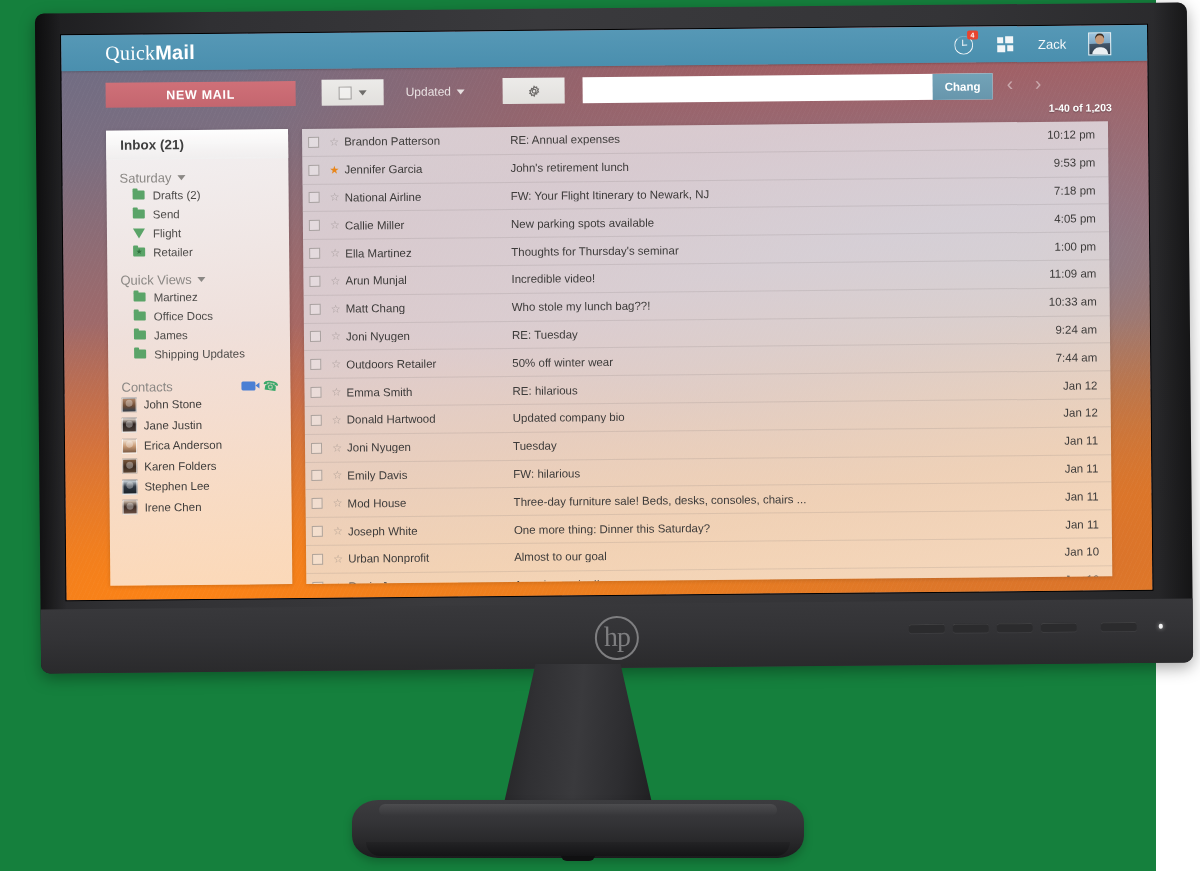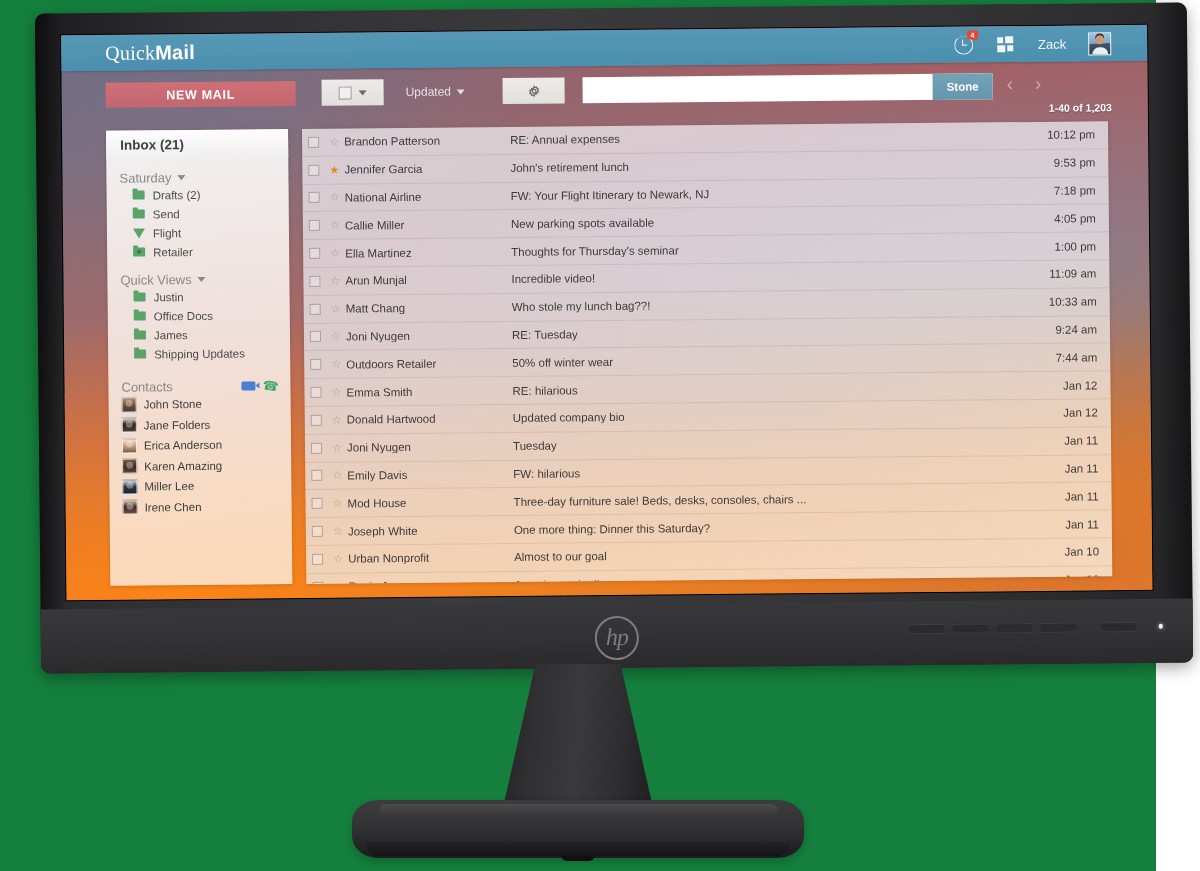--- a/index.html
+++ b/index.html
@@ -144,21 +144,21 @@
   .r-star.on{color:#e8861a;}
   .r-from{width:166px;overflow:hidden;white-space:nowrap;text-overflow:ellipsis;}
   .r-subj{flex:1;overflow:hidden;white-space:nowrap;text-overflow:ellipsis;}
   .r-time{width:92px;text-align:right;padding-right:13px;}
 
   
   .chin{position:absolute;left:0;bottom:0;width:100%;height:64px;border-radius:0 0 9px 9px;
     background:linear-gradient(180deg,#38383b 0%,#333336 45%,#2a2a2c 100%);}
   .hp-logo{position:absolute;left:50%;top:12px;transform:translateX(-50%);width:40px;height:40px;
     border-radius:50%;border:2.2px solid #7e7e80;display:flex;align-items:center;justify-content:center;}
-  .hp-txt{font-family:"Liberation Serif",serif;font-style:italic;font-size:24px;color:#7e7e80;
+  .hp-txt{font-family:"Liberation Serif",serif;font-size:28px;color:#7e7e80;
     letter-spacing:-1px;line-height:1;transform:translateY(-1px);}
   .btns{position:absolute;right:30px;top:23px;display:flex;align-items:center;gap:8px;}
   .obtn{width:36px;height:9px;border-radius:2.5px;background:#2b2b2d;
     box-shadow:inset 0 1px 0 rgba(255,255,255,.10),0 1px 0 rgba(255,255,255,.05);cursor:pointer;}
   .obtn.gap{margin-left:16px;}
   .led{width:4.5px;height:4.5px;border-radius:50%;background:#f2f2f2;margin-left:14px;
     box-shadow:0 0 4px rgba(255,255,255,.6);}
   .neck-shape{position:absolute;left:50%;top:664px;transform:translateX(-50%);width:152px;height:148px;
     background:linear-gradient(95deg,#232325 0%,#303033 22%,#3a3a3d 50%,#2d2d30 78%,#1f1f21 100%);
     clip-path:polygon(22% 0%,78% 0%,100% 100%,0% 100%);}
@@ -224,21 +224,21 @@
 
         <div class="tb-gear">
           <svg class="gear-g" viewBox="0 0 24 24">
             <path fill="none" stroke="#6f6d6b" stroke-width="2" d="M12 4.2l1.6 1.9 2.4-.7.5 2.5 2.4.8-1.2 2.2 1.2 2.2-2.4.8-.5 2.5-2.4-.7L12 19.8l-1.6-1.9-2.4.7-.5-2.5-2.4-.8L6.3 13 5.1 10.8l2.4-.8.5-2.5 2.4.7z"></path>
             <circle cx="12" cy="12" r="3" fill="none" stroke="#6f6d6b" stroke-width="2"></circle>
           </svg>
         </div>
 
         <div class="search-wrap">
           <input class="search-in" placeholder="" style="">
-          <button class="search-btn">Stone</button>
+          <button class="search-btn">Chang</button>
         </div>
 
         <div class="pager">
           <span class="chev">‹</span>
           <span class="chev">›</span>
         </div>
         <div class="count">1-40 of 1,203</div>
       </div>
 
       <div class="sidebar">
@@ -266,21 +266,21 @@
           <span class="fld imp"></span>
           <span>Retailer</span>
         </div>
 
         <div class="sb-group">
           <span>Quick Views</span>
           <span class="caret" style="border-top-color:#8b8885"></span>
         </div>
         <div class="sb-item">
           <span class="fld"></span>
-          <span>Justin</span>
+          <span>Martinez</span>
         </div>
         <div class="sb-item">
           <span class="fld"></span>
           <span>Office Docs</span>
         </div>
         <div class="sb-item">
           <span class="fld"></span>
           <span>James</span>
         </div>
         <div class="sb-item">
@@ -294,33 +294,33 @@
             <span class="cam-ic"></span>
             <span class="phone-ic">☎</span>
           </span>
         </div>
         <div class="contact">
           <span class="thumb t0"></span>
           <span>John Stone</span>
         </div>
         <div class="contact">
           <span class="thumb t1"></span>
-          <span>Jane Folders</span>
+          <span>Jane Justin</span>
         </div>
         <div class="contact">
           <span class="thumb t2"></span>
           <span>Erica Anderson</span>
         </div>
         <div class="contact">
           <span class="thumb t3"></span>
-          <span>Karen Amazing</span>
+          <span>Karen Folders</span>
         </div>
         <div class="contact">
           <span class="thumb t4"></span>
-          <span>Miller Lee</span>
+          <span>Stephen Lee</span>
         </div>
         <div class="contact">
           <span class="thumb t5"></span>
           <span>Irene Chen</span>
         </div>
       </div>
 
       <div class="maillist" id="maillist">
           <div class="row">
             <div class="r-chk">

